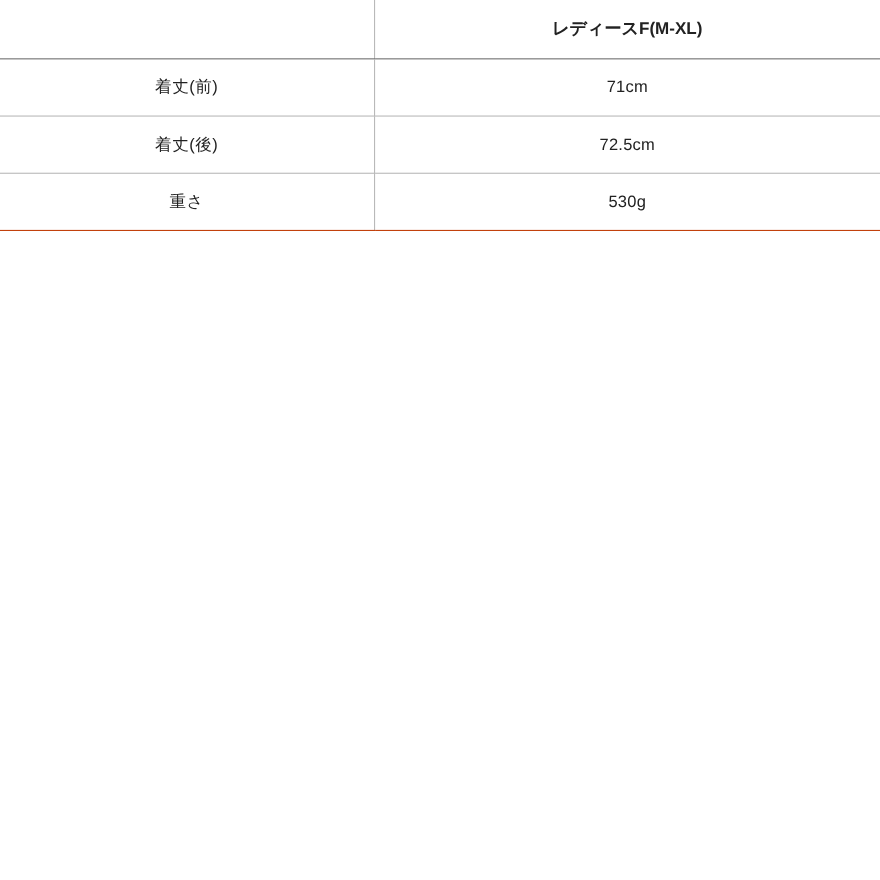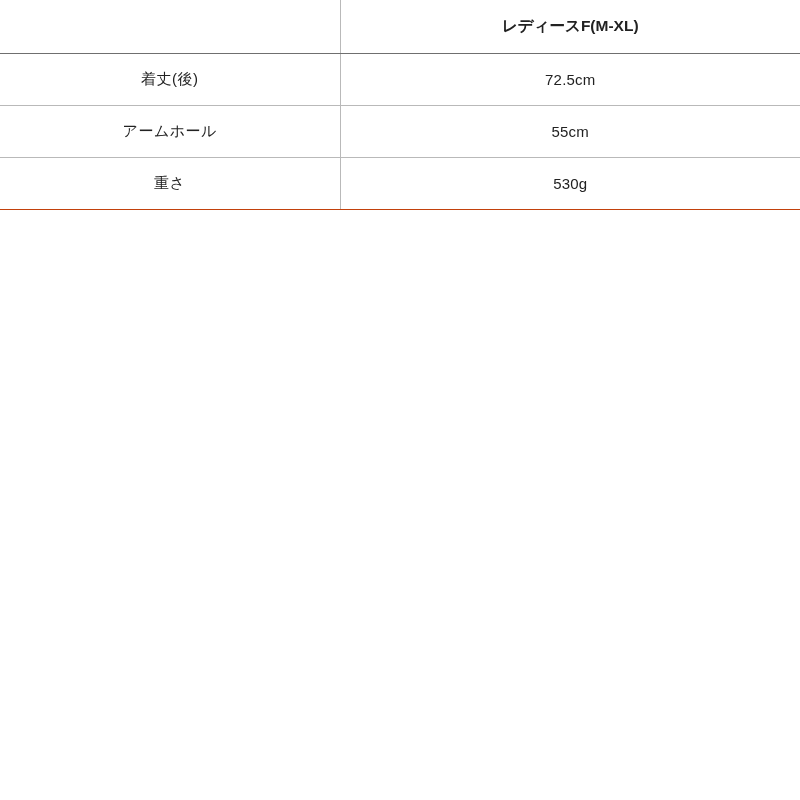--- a/index.html
+++ b/index.html
@@ -77,26 +77,26 @@
       <col class="c2">
     </colgroup>
     <thead>
       <tr>
         <th class="head-blank"></th>
         <th class="head-size">レディースF(M-XL)</th>
       </tr>
     </thead>
     <tbody>
       <tr>
+        <td class="label-cell">着丈(前)</td>
+        <td class="value-cell">71cm</td>
+      </tr>
+      <tr>
         <td class="label-cell">着丈(後)</td>
         <td class="value-cell">72.5cm</td>
-      </tr>
-      <tr>
-        <td class="label-cell">アームホール</td>
-        <td class="value-cell">55cm</td>
       </tr>
       <tr>
         <td class="label-cell">重さ</td>
         <td class="value-cell">530g</td>
       </tr>
     </tbody>
   </table>
   <div class="spacer"></div>
 </div>
 

